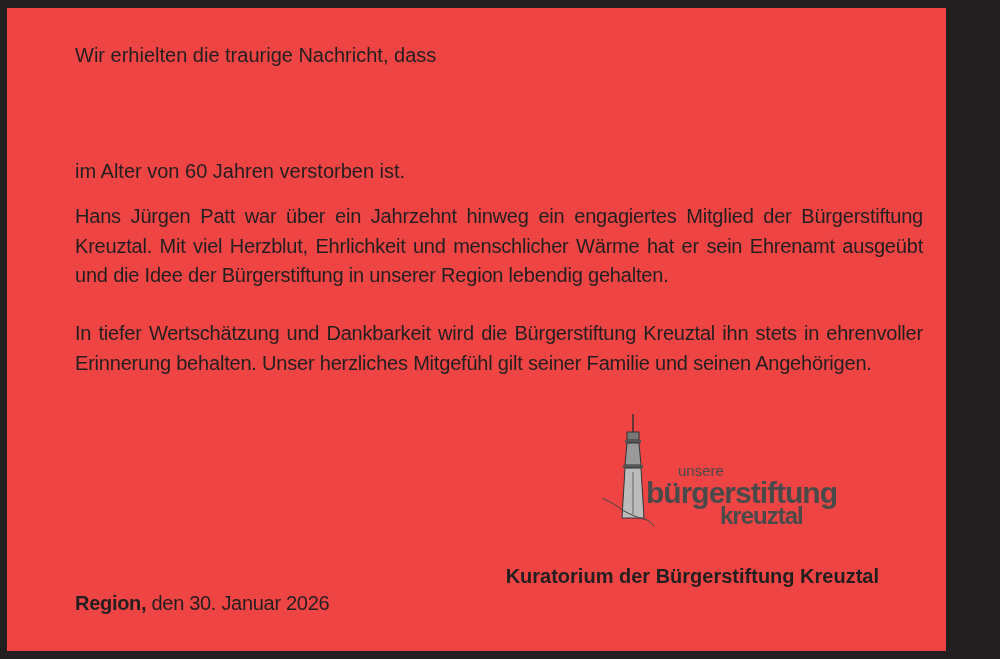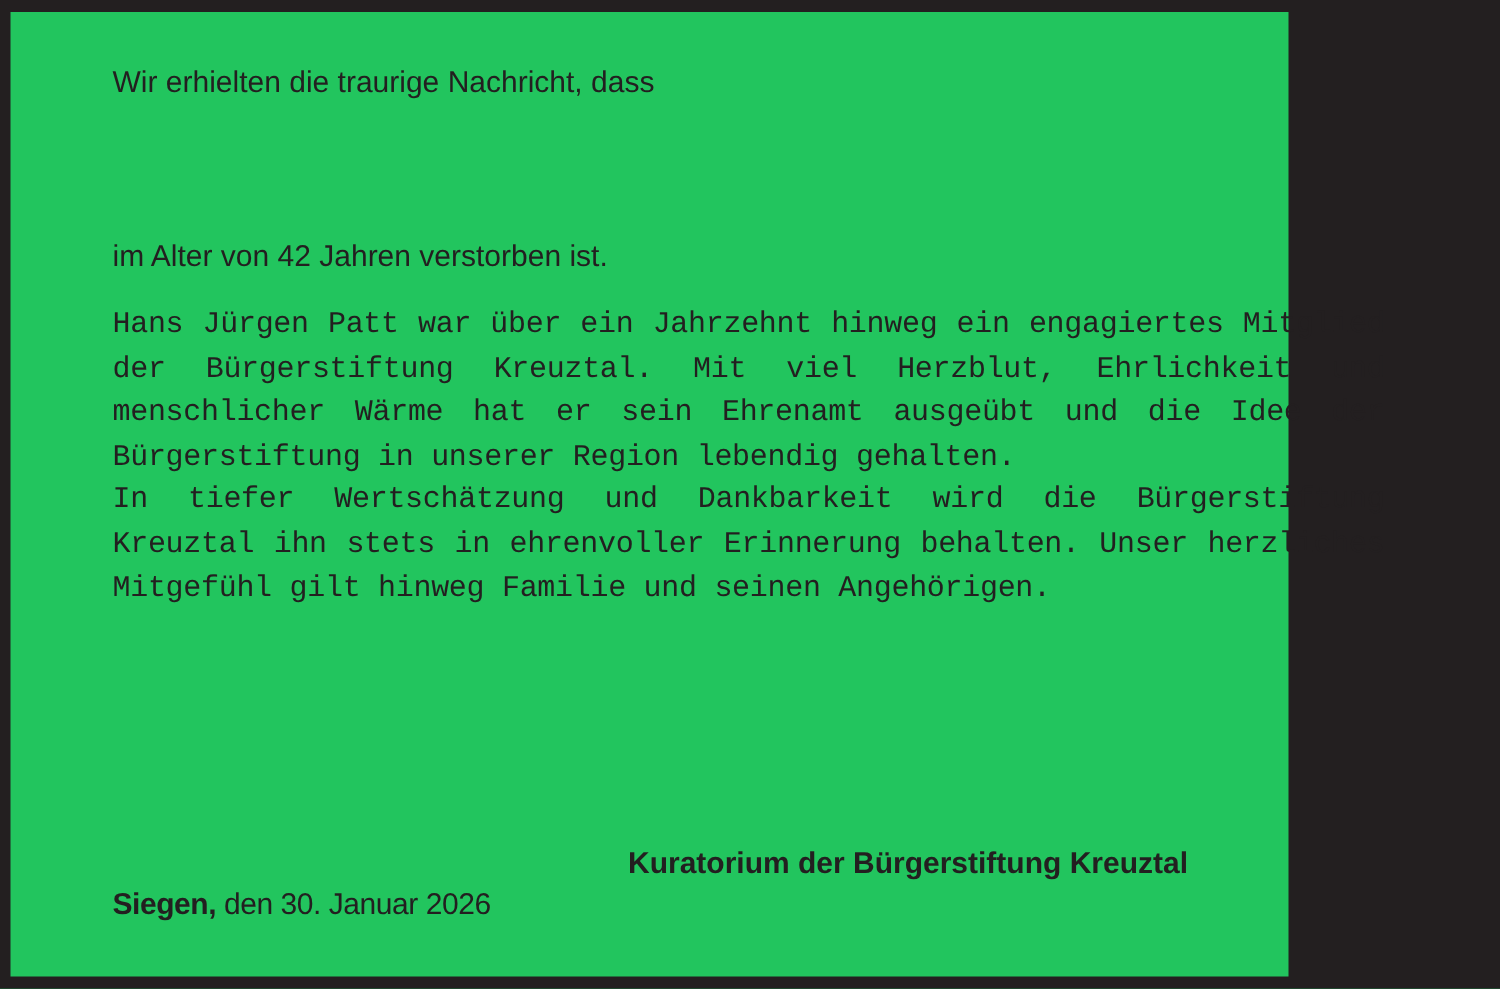--- a/index.html
+++ b/index.html
@@ -1,48 +1,65 @@
 <!DOCTYPE html>
 <html><head>
 <meta charset="utf-8">
 <style>
   html, body { margin: 0; padding: 0; background: #231f20; }
   body { width: 1000px; height: 659px; position: relative; overflow: hidden; }
   .frame {
-    position: absolute; left: 7px; top: 8px; width: 852px; height: 643px;
-    background: #22c55e;
+    position: absolute; left: 7px; top: 8px; width: 939px; height: 643px;
+    background: #ef4444;
     font-family: "Liberation Sans", sans-serif;
     color: #231f20;
   }
   .abs { position: absolute; white-space: nowrap; }
   .intro { left: 68px; top: 36px; font-size: 20px; }
   .name { left: 0; width: 983px; text-align: center; top: 70px; font-size: 63px; letter-spacing: 0.5px; }
   .age { left: 68px; top: 152px; font-size: 20px; }
   .para {
     position: absolute; left: 68px; width: 848px; font-size: 20px; line-height: 29.5px;
-    text-align: justify; letter-spacing: -0.2px; font-family: Liberation Mono, monospace;
+    text-align: justify; letter-spacing: -0.2px;
   }
   .p1 { top: 194px; }
   .p2 { top: 311px; }
   .logo { position: absolute; left: 585px; top: 402px; width: 250px; height: 122px; }
   .logo svg { width: 250px; height: 122px; display: block; }
   .signature { right: 67px; top: 534px; font-size: 20px; font-weight: bold; margin-top: 23px; }
   .place-date { left: 68px; top: 584px; font-size: 20px; letter-spacing: -0.3px; }
   .place-date .place { font-weight: bold; }
 </style>
 </head>
 <body>
 
 <div class="frame">
   <div class="abs intro">Wir erhielten die traurige Nachricht, dass</div>
-  <div class="abs age">im Alter von 42 Jahren verstorben ist.</div>
+  <div class="abs age">im Alter von 60 Jahren verstorben ist.</div>
 
   <div class="para p1">Hans Jürgen Patt war über ein Jahrzehnt hinweg ein engagiertes Mitglied der Bürgerstiftung Kreuztal. Mit viel Herzblut, Ehrlichkeit und menschlicher Wärme hat er sein Ehrenamt ausgeübt und die Idee der Bürgerstiftung in unserer Region lebendig gehalten.</div>
-  <div class="para p2">In tiefer Wertschätzung und Dankbarkeit wird die Bürgerstiftung Kreuztal ihn stets in ehrenvoller Erinnerung behalten. Unser herzliches Mitgefühl gilt hinweg Familie und seinen Angehörigen.</div>
+  <div class="para p2">In tiefer Wertschätzung und Dankbarkeit wird die Bürgerstiftung Kreuztal ihn stets in ehrenvoller Erinnerung behalten. Unser herzliches Mitgefühl gilt seiner Familie und seinen Angehörigen.</div>
 
+  <div class="logo">
+    <svg viewBox="0 0 250 122" xmlns="http://www.w3.org/2000/svg">
+      <g>
+        <line x1="41" y1="4" x2="41" y2="22" stroke="#333" stroke-width="1.5"></line>
+        <rect x="35" y="22" width="12" height="8" fill="#777" stroke="#333" stroke-width="1"></rect>
+        <rect x="33" y="30" width="16" height="3" fill="#555"></rect>
+        <path d="M35 33 L47 33 L49 55 L33 55 Z" fill="#999" stroke="#333" stroke-width="1"></path>
+        <rect x="31" y="55" width="20" height="3" fill="#555"></rect>
+        <path d="M33 58 L49 58 L52 108 L30 108 Z" fill="#bbb" stroke="#333" stroke-width="1"></path>
+        <line x1="41" y1="62" x2="41" y2="104" stroke="#666" stroke-width="1"></line>
+        <path d="M10 88 Q25 95 30 100 Q45 108 55 110 Q60 113 62 116" fill="none" stroke="#444" stroke-width="1"></path>
+      </g>
+      <text x="86" y="66" font-family="Liberation Sans, sans-serif" font-size="15" fill="#4a4a4a">unsere</text>
+      <text x="54" y="93" font-family="Liberation Sans, sans-serif" font-size="30" font-weight="bold" fill="#4a4a4a" letter-spacing="-1">bürgerstiftung</text>
+      <text x="128" y="114" font-family="Liberation Sans, sans-serif" font-size="24" font-weight="bold" fill="#4a4a4a" letter-spacing="-1">kreuztal</text>
+    </svg>
+  </div>
 
   <div class="abs signature">Kuratorium der Bürgerstiftung Kreuztal</div>
 
   <div class="abs place-date">
-    <span class="place">Siegen,</span>
+    <span class="place">Region,</span>
     <span class="date">den 30. Januar 2026</span>
   </div>
 </div>
 
 </body></html>

